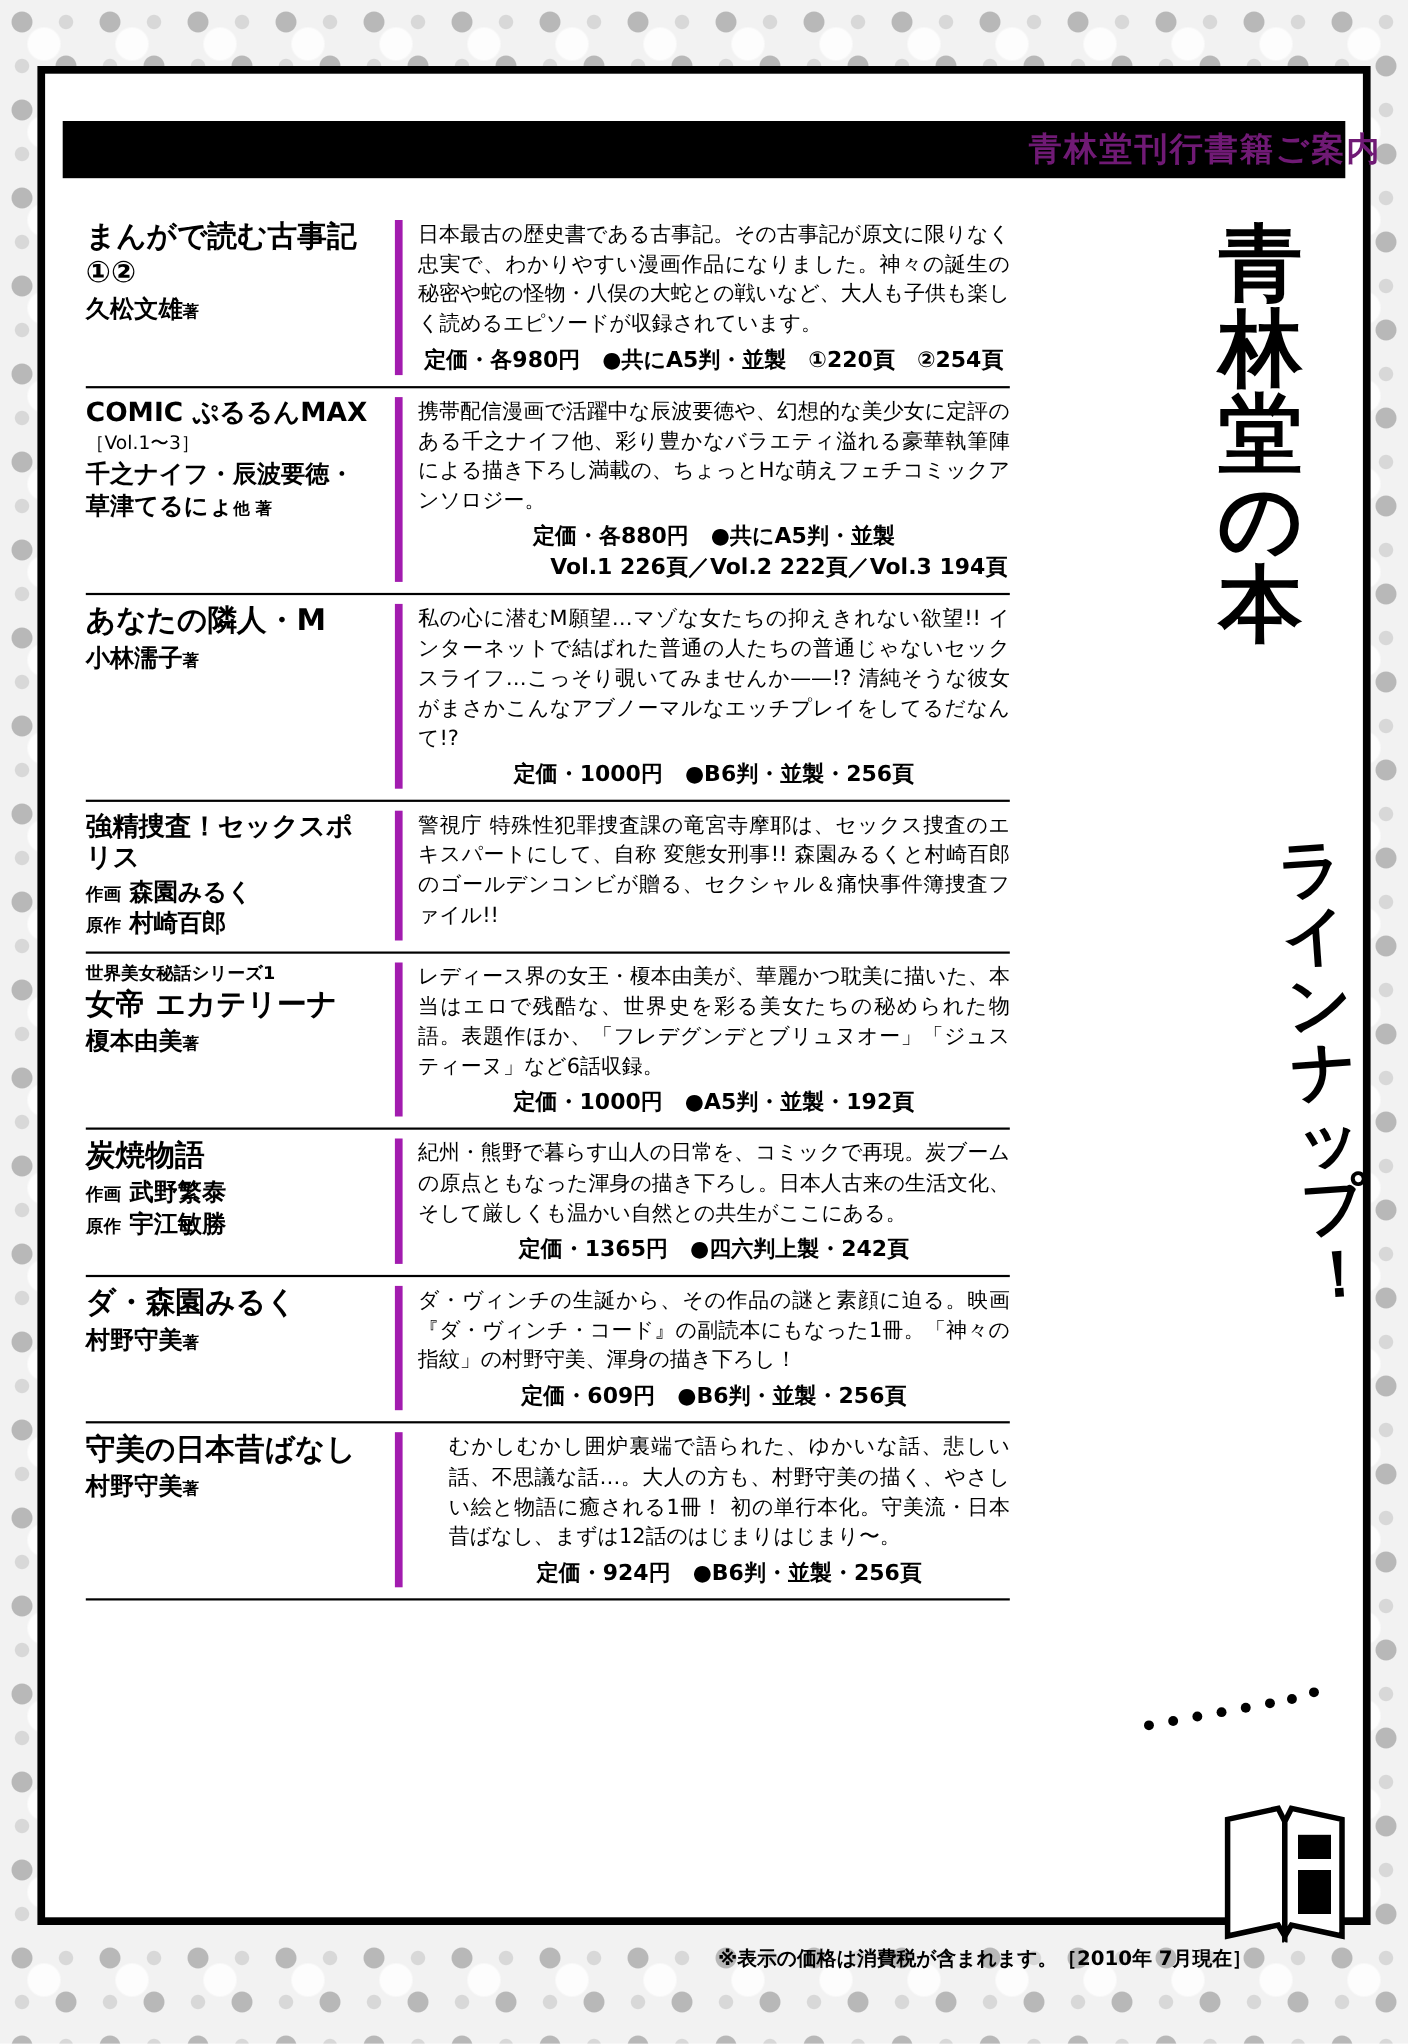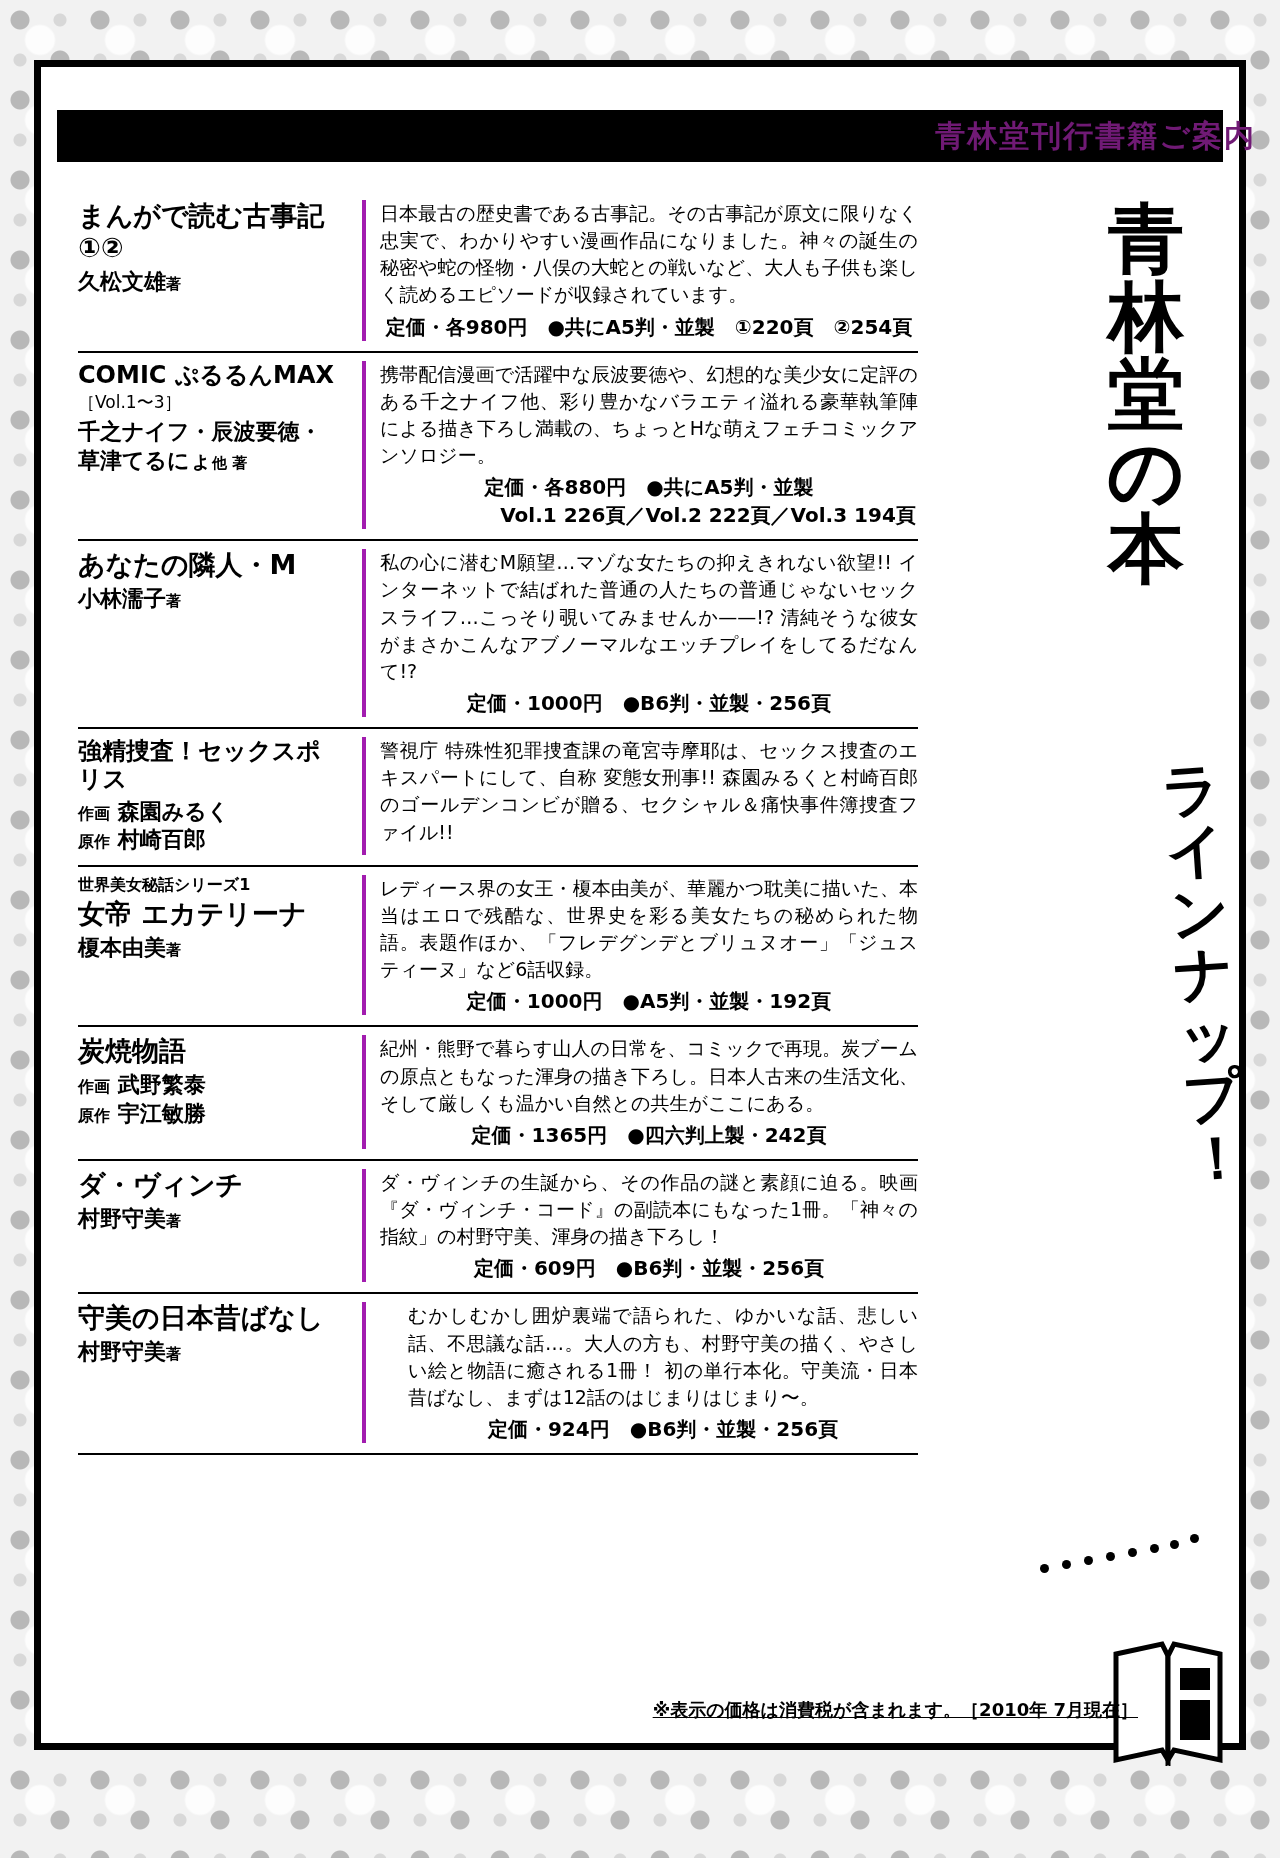--- a/index.html
+++ b/index.html
@@ -89,21 +89,21 @@
     padding: 8px 0 10px 0;
   }
   .row:first-child { border-top: none; }
   .row-last { border-bottom: 2px solid #000; gap: 28px; }
 
   .col-left {
     width: 288px;
     flex: 0 0 288px;
     padding-right: 24px;
     box-sizing: border-box;
-    border-right: 4px solid #a21caf;
+    border-right: 7px solid #a21caf;
   }
   .col-right {
     flex: 1;
     padding-left: 14px;
     box-sizing: border-box;
   }
 
   .series-label {
     font-size: 16px;
     font-weight: 700;
@@ -208,26 +208,25 @@
     bottom: 92px;
     width: 116px;
     height: 128px;
   }
   .book-icon svg { display: block; }
 
   
   .footnote {
     position: absolute;
     left: 78px;
-    top: 1698px;
+    top: 1768px;
     width: 1060px;
     text-align: right;
     font-size: 18px;
     font-weight: 600;
-    text-decoration: underline;
   }
 </style>
 </head>
 <body>
 
 <div class="page-bg"></div>
 <div class="white-field"></div>
 <div class="black-frame"></div>
 
 <div class="header-bar"></div>
@@ -323,21 +322,21 @@
       </div>
     </div>
     <div class="col-right">
       <div class="desc">紀州・熊野で暮らす山人の日常を、コミックで再現。炭ブームの原点ともなった渾身の描き下ろし。日本人古来の生活文化、そして厳しくも温かい自然との共生がここにある。</div>
       <div class="spec">定価・1365円　●四六判上製・242頁</div>
     </div>
   </div>
 
   <div class="row">
     <div class="col-left">
-      <div class="title">ダ・ヴィンチ</div>
+      <div class="title">ダ・森園みるく</div>
       <div class="author author-line">
         <span>村野守美</span><span class="suffix">著</span>
       </div>
     </div>
     <div class="col-right">
       <div class="desc">ダ・ヴィンチの生誕から、その作品の謎と素顔に迫る。映画『ダ・ヴィンチ・コード』の副読本にもなった1冊。「神々の指紋」の村野守美、渾身の描き下ろし！</div>
       <div class="spec">定価・609円　●B6判・並製・256頁</div>
     </div>
   </div>
 

